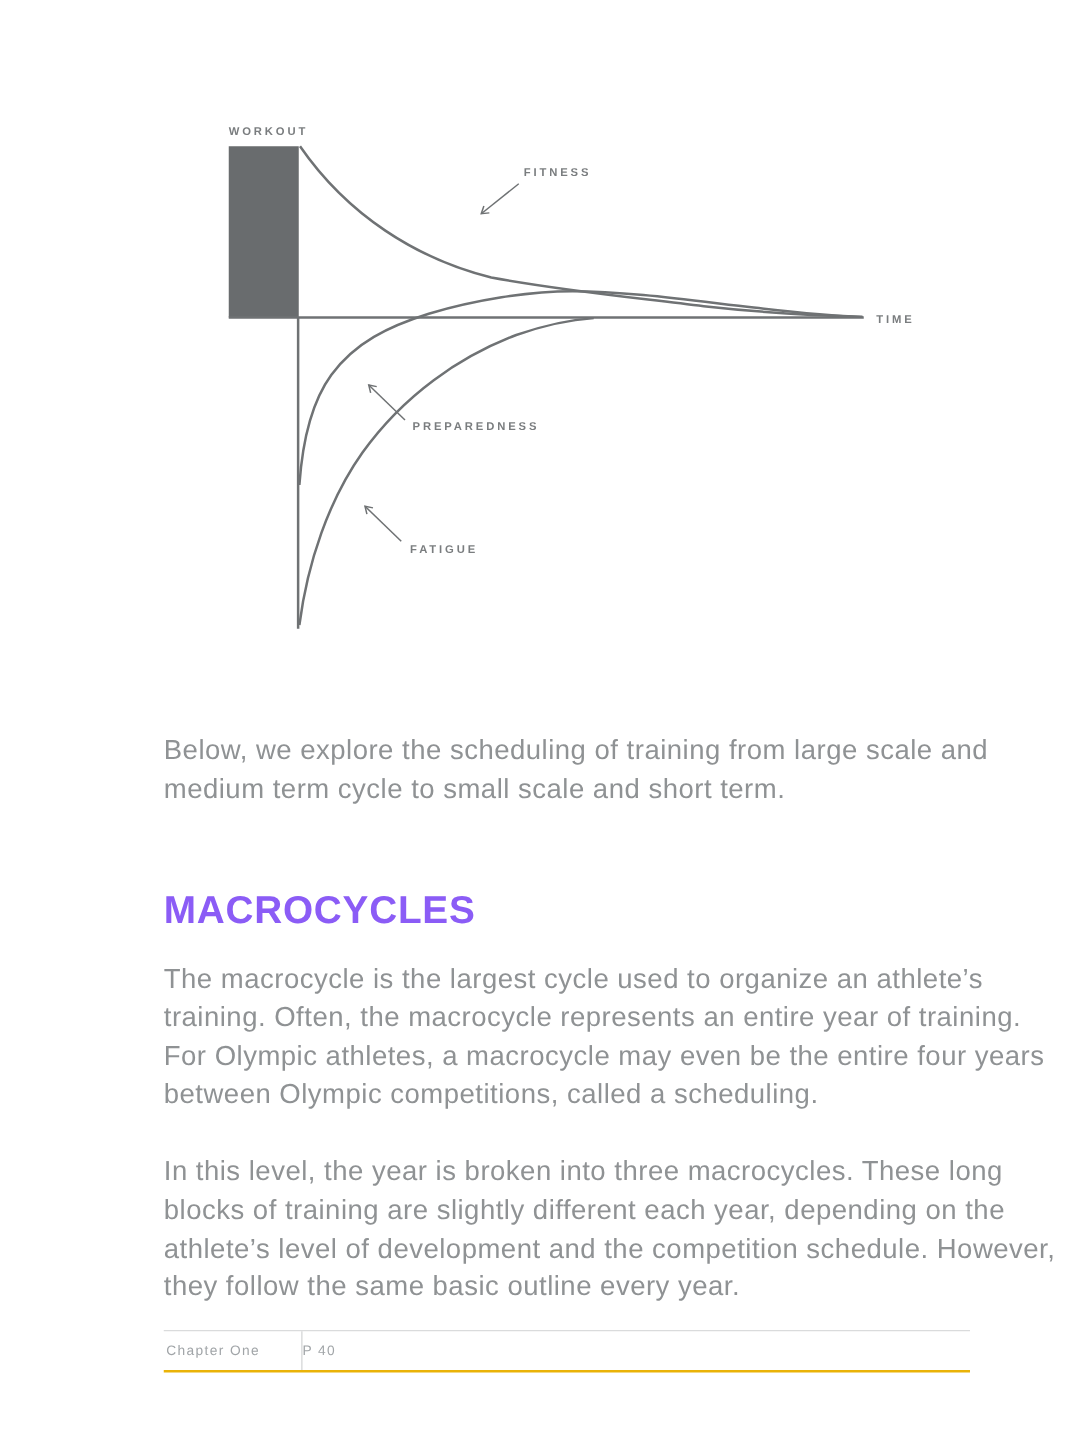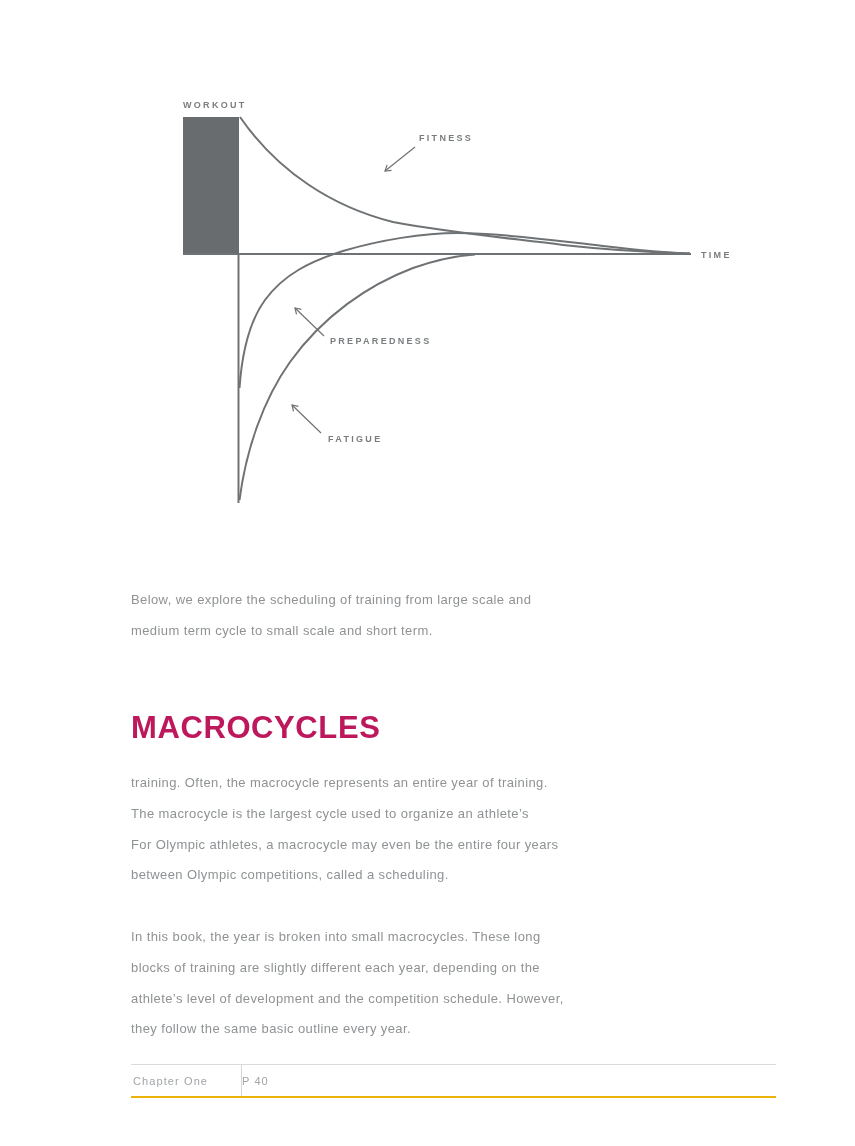--- a/index.html
+++ b/index.html
@@ -26,36 +26,36 @@
     font-size: 9px;
     font-weight: 600;
     letter-spacing: 2.3px;
     fill: #7a7d7f;
   }
   .textblock {
     position: absolute;
     left: 103px;
     width: 660px;
     color: #8f9294;
-    font-size: 13px;
+    font-size: 22px;
     font-weight: 400;
     letter-spacing: 0.4px;
     line-height: 30.8px;
   }
   .bodyline { white-space: nowrap; }
   .heading {
     position: absolute;
     left: 103px;
     top: 710px;
     margin: 0;
     font-size: 31px;
     font-weight: 700;
     letter-spacing: 0.6px;
     line-height: 36px;
-    color: #be185d;
+    color: #8b5cf6;
   }
   .page-footer {
     position: absolute;
     left: 103px;
     top: 1064px;
     width: 645px;
     height: 34px;
     border-top: 1px solid #dadbdc;
     border-bottom: 2px solid #eab308;
     display: flex;
@@ -117,28 +117,28 @@
   </svg>
 
   <div class="textblock" style="top:585px;">
     <div class="bodyline">Below, we explore the scheduling of training from large scale and</div>
     <div class="bodyline">medium term cycle to small scale and short term.</div>
   </div>
 
   <h1 class="heading">MACROCYCLES</h1>
 
   <div class="textblock" style="top:768px;">
+    <div class="bodyline">The macrocycle is the largest cycle used to organize an athlete’s</div>
     <div class="bodyline">training. Often, the macrocycle represents an entire year of training.</div>
-    <div class="bodyline">The macrocycle is the largest cycle used to organize an athlete’s</div>
     <div class="bodyline">For Olympic athletes, a macrocycle may even be the entire four years</div>
     <div class="bodyline">between Olympic competitions, called a scheduling.</div>
   </div>
 
   <div class="textblock" style="top:922px;">
-    <div class="bodyline">In this book, the year is broken into small macrocycles. These long</div>
+    <div class="bodyline">In this level, the year is broken into three macrocycles. These long</div>
     <div class="bodyline">blocks of training are slightly different each year, depending on the</div>
     <div class="bodyline">athlete’s level of development and the competition schedule. However,</div>
     <div class="bodyline">they follow the same basic outline every year.</div>
   </div>
 
   <div class="page-footer">
     <div class="footer-cell footer-chapter">
       <span>Chapter One</span>
     </div>
     <div class="footer-cell footer-pageno">

